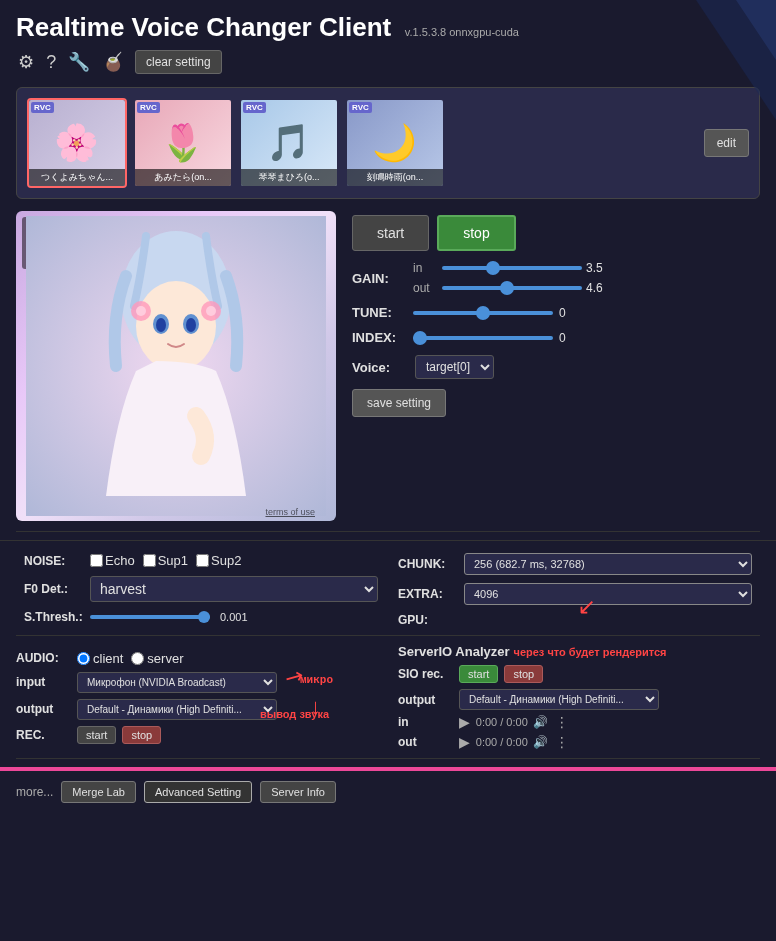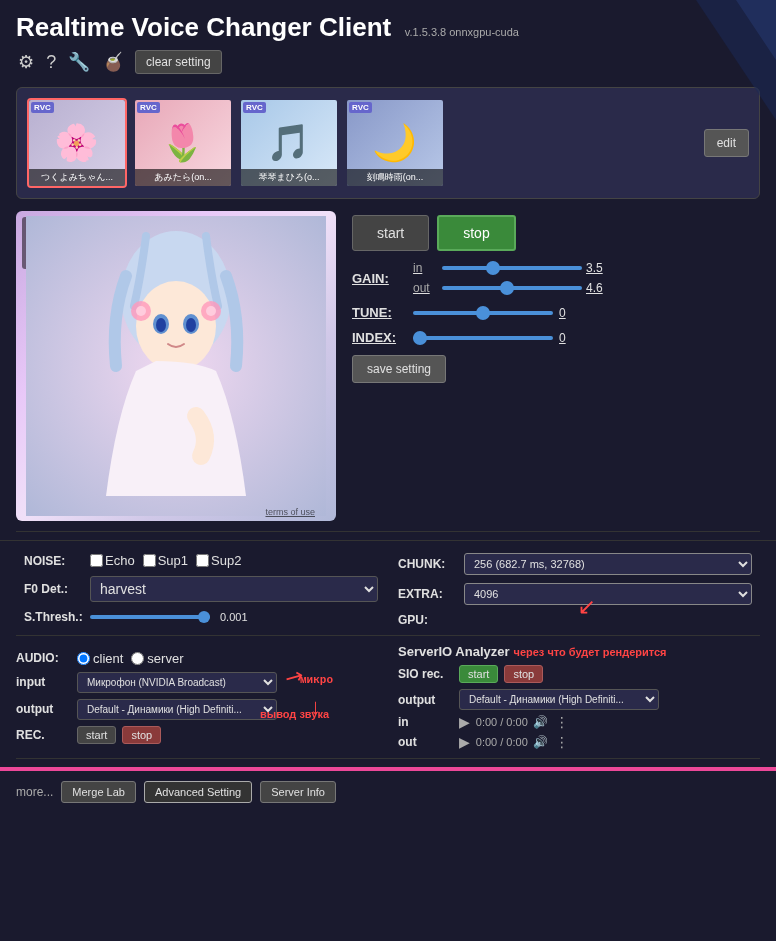--- a/index.html
+++ b/index.html
@@ -197,21 +197,20 @@
       cursor: pointer;
       font-size: 14px;
       border-radius: 3px;
     }
 
     
     .param-row {
       display: flex;
       align-items: center;
       gap: 6px;
-      text-decoration: underline;
     }
     .param-label {
       font-weight: bold;
       color: #e0e0e0;
       min-width: 55px;
     }
     .sub-label {
       color: #aaa;
       min-width: 25px;
       font-size: 12px;
@@ -607,20 +606,28 @@
       <input type="range" class="slider" min="-12" max="12" step="1" value="0" style="">
       <span class="param-value">0</span>
     </div>
 
     <div class="param-row">
       <span class="param-label">INDEX:</span>
       <input type="range" class="slider" min="0" max="1" step="0.01" value="0" style="">
       <span class="param-value">0</span>
     </div>
 
+    <div class="voice-row">
+      <span class="param-label">Voice:</span>
+      <select class="voice-select">
+        <option>target[0]</option>
+        <option>target[1]</option>
+        <option>target[2]</option>
+      </select>
+    </div>
 
     <button class="save-setting-btn">save setting</button>
   </div>
 </div>
 
 <div class="divider"></div>
 
 <div class="settings-area">
   <div class="settings-grid">
 

